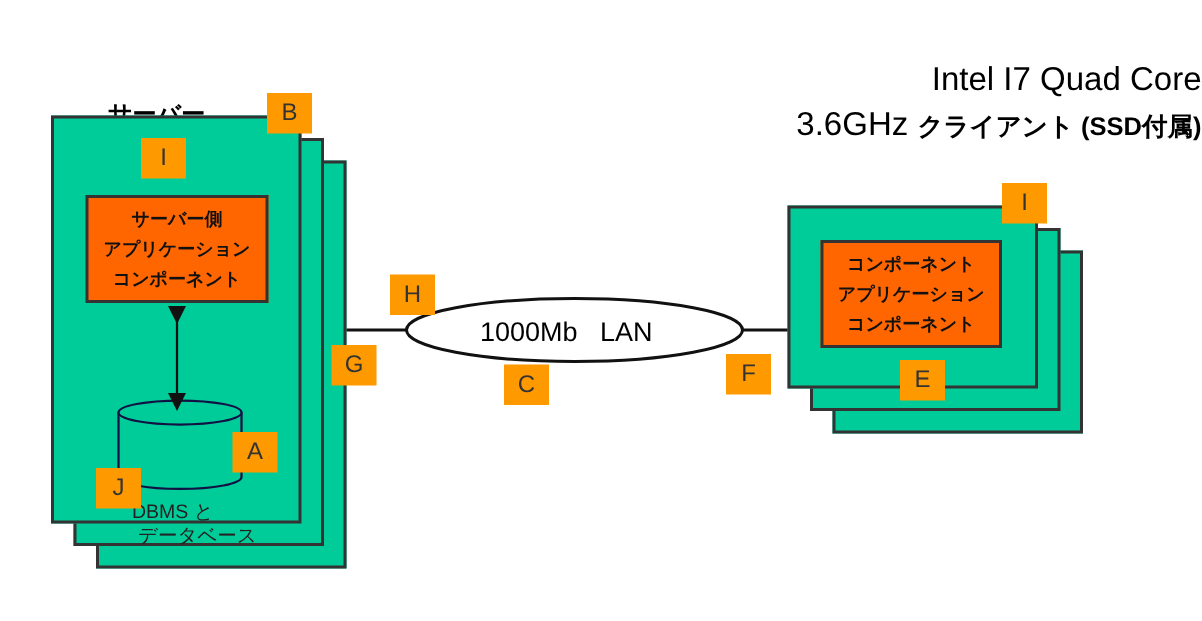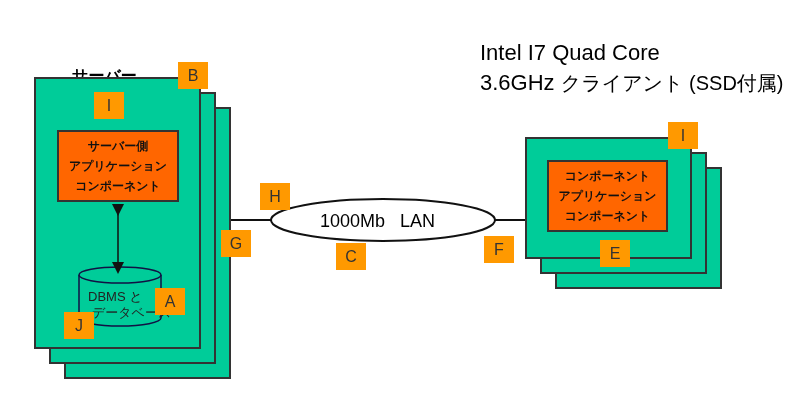--- a/index.html
+++ b/index.html
@@ -7,25 +7,25 @@
          font-family: "DejaVu Sans", "Liberation Sans", sans-serif; }
   .abs { position: absolute; }
   .panel { position: absolute; background: #00cc99; border: 2px solid #333; box-sizing: border-box; }
   .app { position: absolute; background: #ff6600; border: 2px solid #333; box-sizing: border-box;
          display: flex; flex-direction: column; align-items: center; justify-content: space-around;
          font-size: 12px; font-weight: bold; color: #111; padding: 4px 0; }
   .tag { position: absolute; width: 30px; height: 27px; background: #ff9900; color: #333;
          font-family: "Liberation Sans", sans-serif; font-size: 16px;
          display: flex; align-items: center; justify-content: center; }
   .title { font-size: 16px; font-weight: bold; color: #000; }
-  .client-title { position: absolute; left: 480px; top: 38px; width: 321px; text-align: left;
+  .client-title { position: absolute; left: 480px; top: 38px; width: 321px; text-align: right;
                   font-family: "Liberation Sans", sans-serif; font-size: 22px; color: #000; line-height: 30px; }
-  .client-title .bold { font-weight: normal; font-size: 20px; }
+  .client-title .bold { font-weight: bold; font-size: 17px; }
   svg { position: absolute; left: 0; top: 0; }
-  .db-text { position: absolute; font-size: 13px; color: #222; font-family: "Liberation Sans", sans-serif; }
+  .db-text { position: absolute; font-size: 13px; color: #222; font-family: "Liberation Sans", sans-serif; margin-top: 44px; }
   .lan-text { position: absolute; font-family: "Liberation Sans", sans-serif; font-size: 18px; color: #000; }
 </style>
 </head>
 <body>
 
 <div class="abs title" style="left:72px;top:30px;margin-top:36px;">サーバー</div>
 
 <div class="panel" style="left:64px;top:107px;width:167px;height:272px;"></div>
 <div class="panel" style="left:49px;top:92px;width:167px;height:272px;"></div>
 <div class="panel" style="left:34px;top:77px;width:167px;height:272px;"></div>

